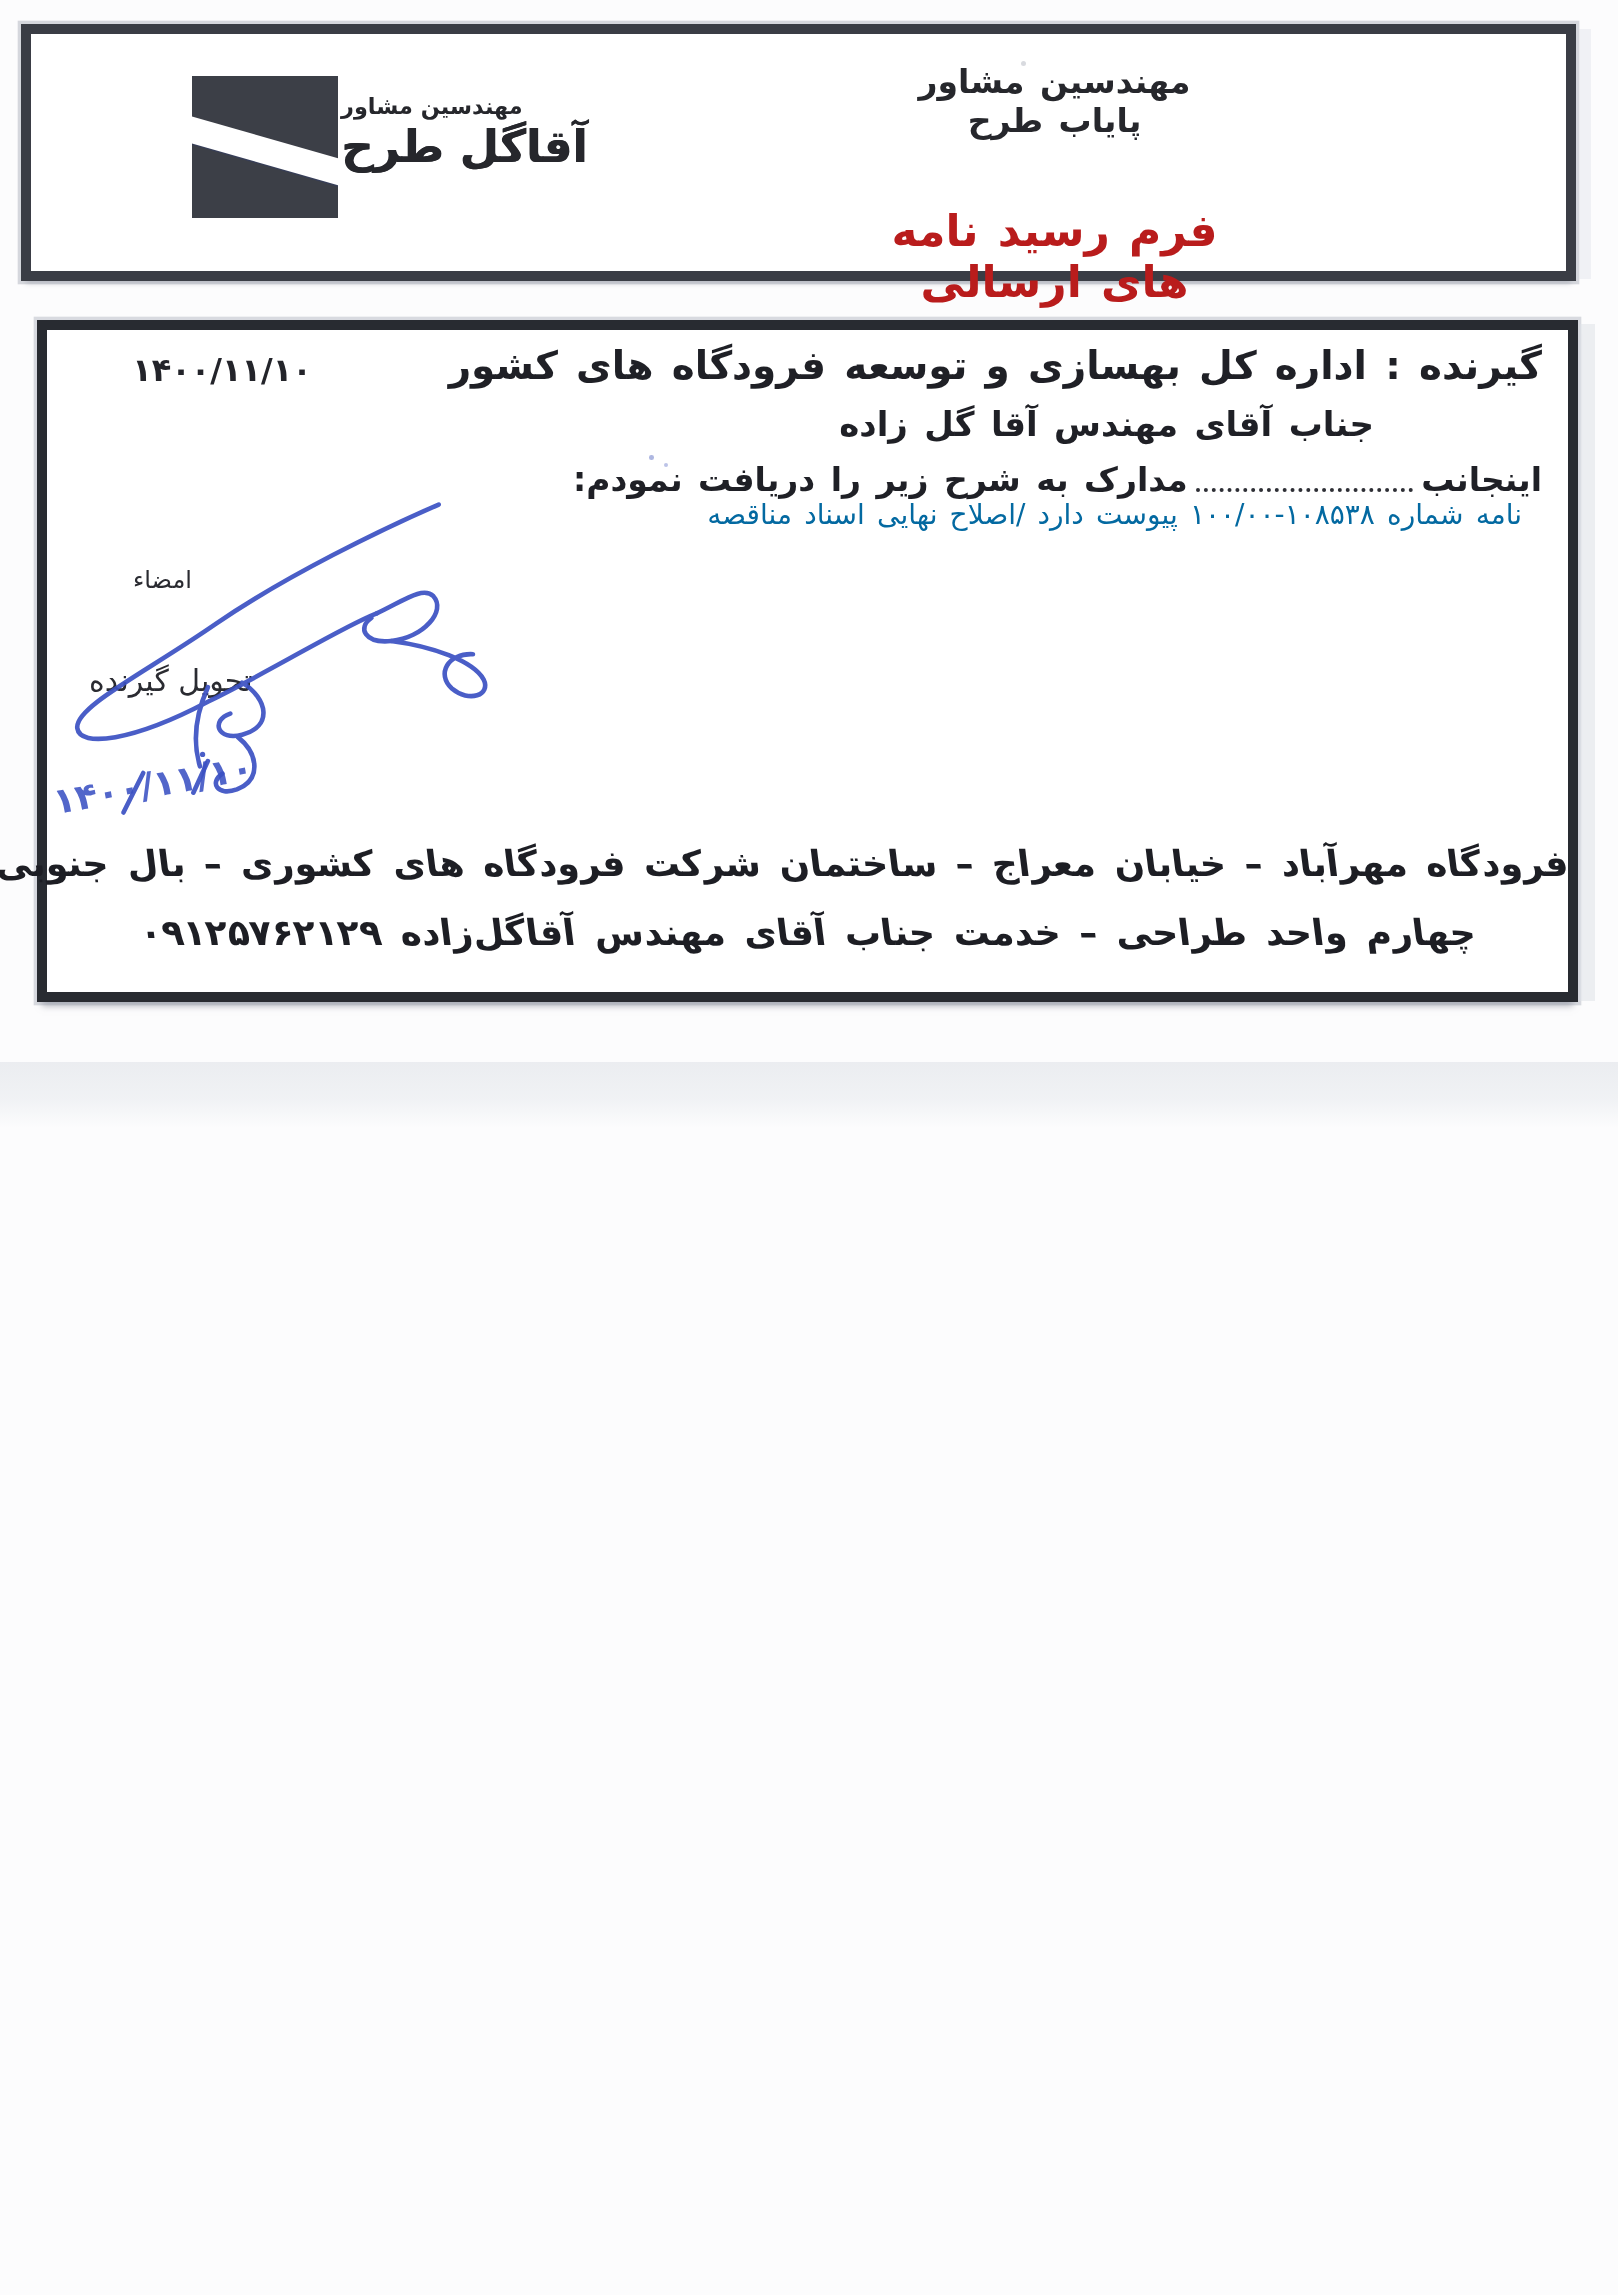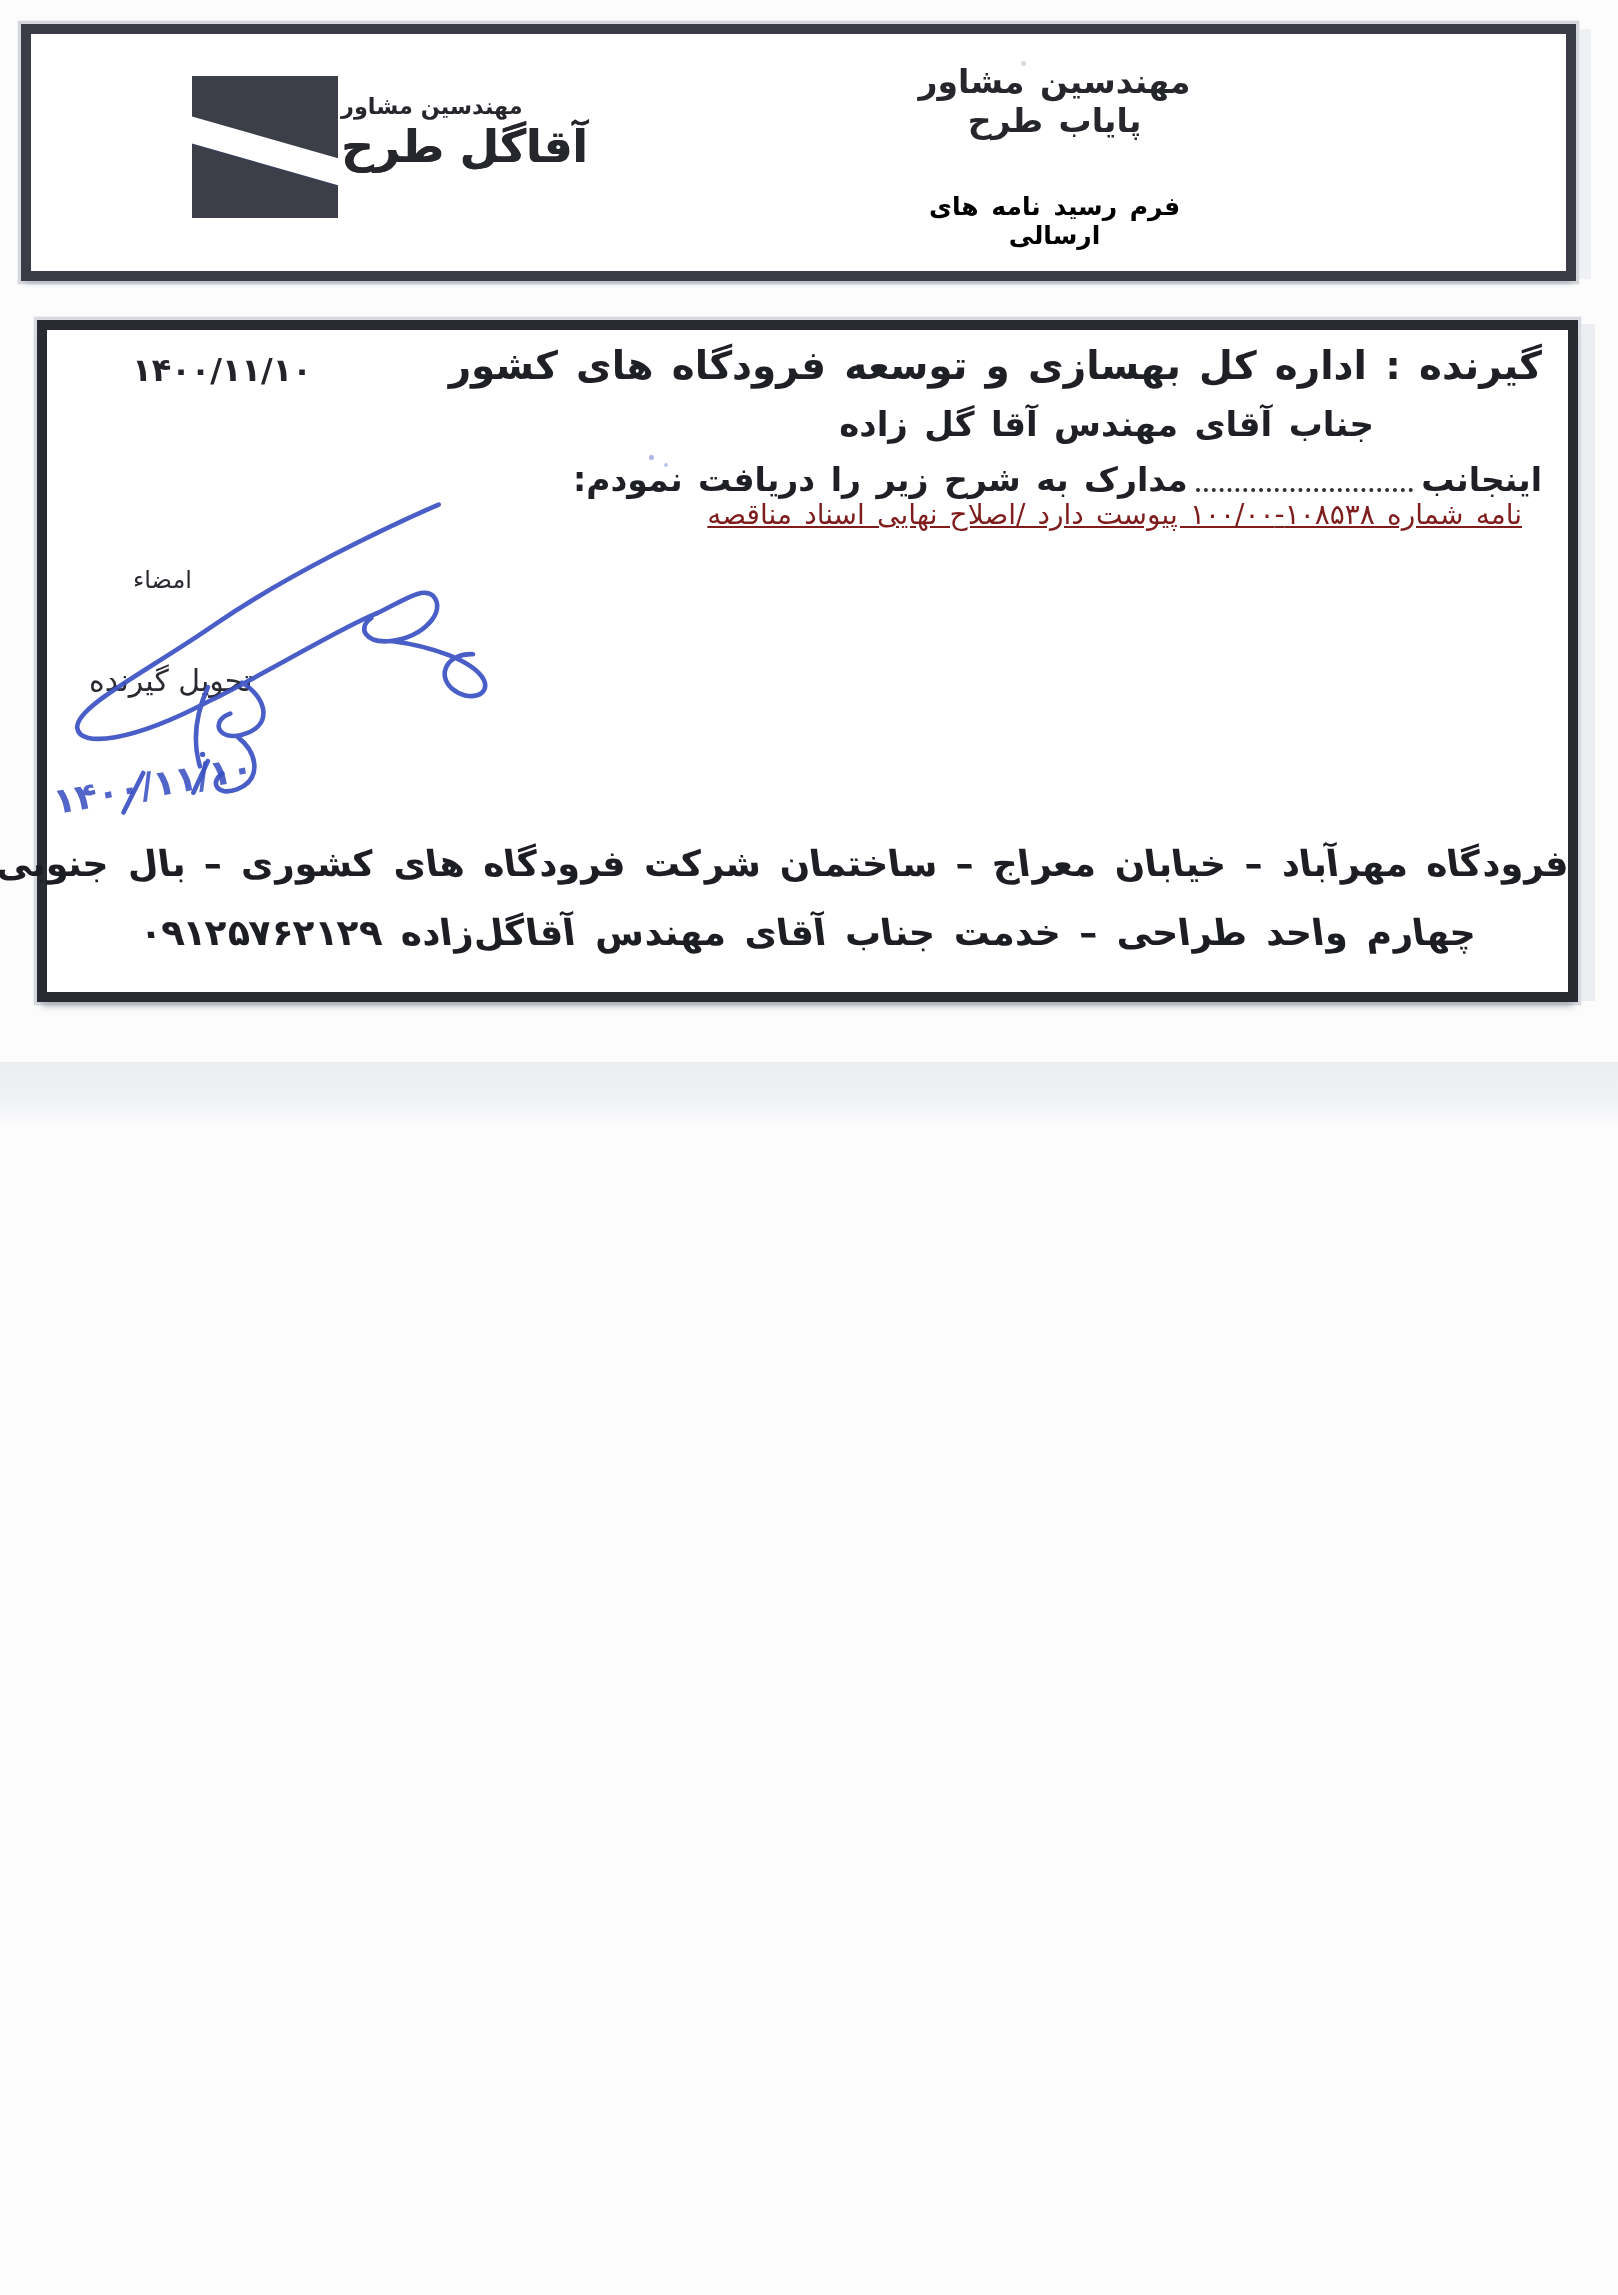--- a/index.html
+++ b/index.html
@@ -46,22 +46,22 @@
     text-shadow:0.7px 0 0 #26272c;
   }
   .header-titles{
     position:absolute;left:859px;top:28px;width:329px;
     text-align:center;direction:rtl;
   }
   .header-title{
     font-size:33px;font-weight:bold;color:#26272c;word-spacing:4px;
   }
   .form-title{
-    margin-top:52px;
-    font-size:25px;font-weight:bold;color:#000000;word-spacing:4px;
+    margin-top:65px;
+    font-size:44px;font-weight:bold;color:#b91c1c;word-spacing:4px;
   }
   
   .main-box{
     position:absolute;left:37px;top:320px;
     width:1521px;height:662px;
     border:10px solid #282b31;
     background:#ffffff;
     box-shadow:0 0 0 3.3px rgba(150,156,168,.35), 0 9.2px 6.6px -5.3px rgba(120,126,138,.55);
     direction:rtl;
   }
@@ -87,23 +87,22 @@
   .undersigned-label,.received-statement{
     font-size:33px;font-weight:bold;color:#1f2026;white-space:nowrap;word-spacing:4px;
   }
   .dotted-line{
     flex:1;align-self:flex-end;
     height:9.2px;margin:0 8px 6.6px 8px;
     border-bottom:4.6px dotted #2e2f35;
   }
   .letter-detail{
     position:absolute;right:46px;top:168px;
-    font-size:28px;font-weight:400;color:#7f1d1d;word-spacing:3.3px;
-    white-space:nowrap;
-    text-decoration:underline;
+    font-size:28px;font-weight:400;color:#0369a1;word-spacing:3.3px;
+    white-space:nowrap;
   }
   .signature-label{
     position:absolute;left:86px;top:236px;
     font-size:24px;font-weight:400;color:#2a2b31;
   }
   .receiver-label{
     position:absolute;left:42px;top:333px;
     font-size:30px;font-weight:400;color:#2a2b31;white-space:nowrap;
   }
   .signature-svg{

